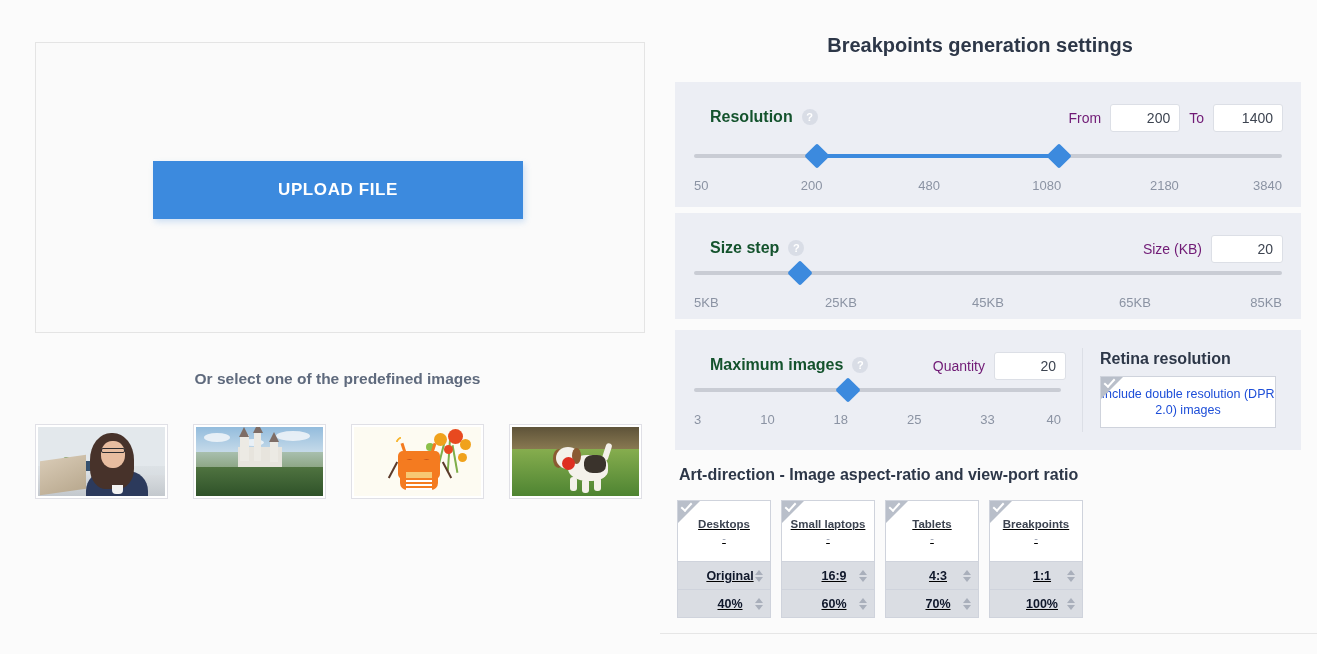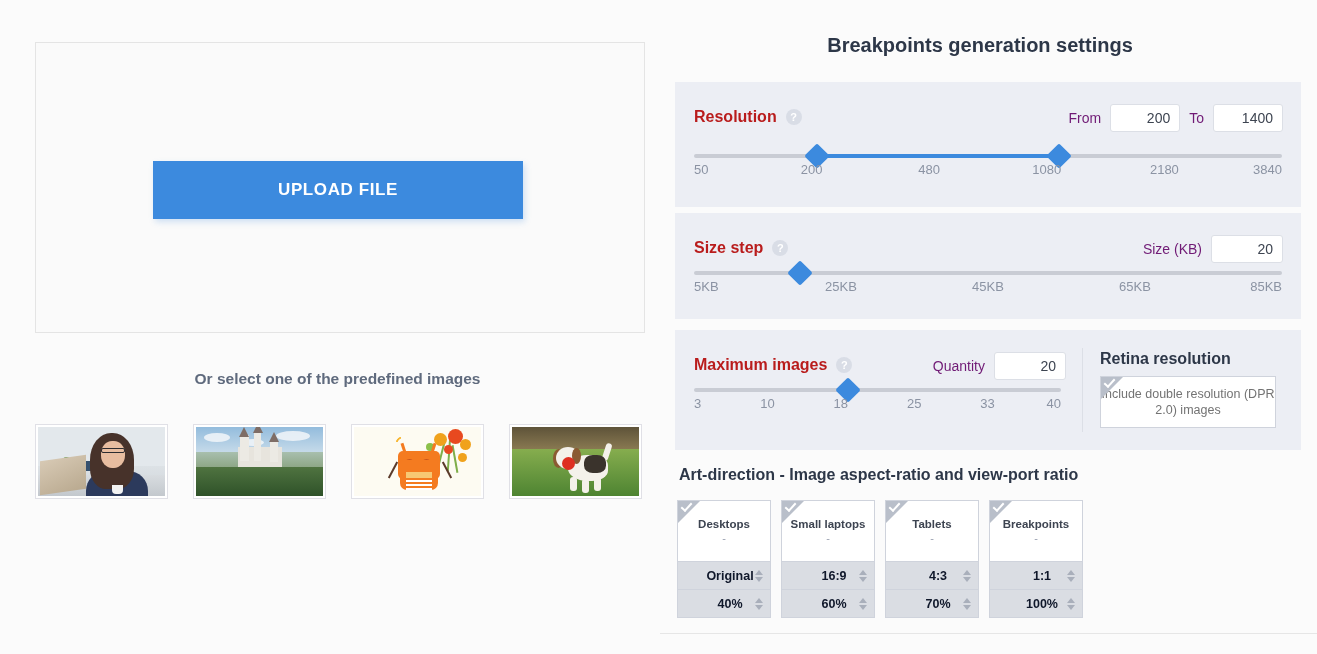--- a/index.html
+++ b/index.html
@@ -171,21 +171,21 @@
     background: #eceef4;
   }
   .p-res { top: 82px; height: 125px; }
   .p-size { top: 213px; height: 106px; }
   .p-max { top: 330px; height: 120px; }
 
   .sec-head {
     position: absolute; left: 19px; top: 26px;
     display: flex; align-items: center; gap: 9px;
   }
-  .sec-title { font-size: 16px; font-weight: bold; color: #b91c1c; }
+  .sec-title { font-size: 16px; font-weight: bold; color: #14532d; margin-left: 16px; }
   .qmark {
     width: 16px; height: 16px; border-radius: 50%;
     background: #d9dde6; color: #ffffff;
     font-size: 11px; font-weight: bold;
     display: flex; align-items: center; justify-content: center;
     cursor: pointer;
   }
 
   .field-row {
     position: absolute; right: 18px; top: 22px;
@@ -215,21 +215,21 @@
   }
   .track .fill {
     position: absolute; top: 0; height: 4px; background: #3c8ade; border-radius: 2px;
   }
   .handle {
     position: absolute; top: -7px; width: 18px; height: 18px;
     background: #3c8ade; transform: translateX(-9px) rotate(45deg);
     border-radius: 2px; cursor: grab;
   }
   .ticks {
-    position: relative; margin-top: 4px; height: 16px;
+    position: relative; margin-top: 20px; height: 16px;
   }
   .tick {
     position: absolute; font-size: 13px; color: #8b93a3;
     transform: translateX(-50%); white-space: nowrap;
   }
   .tick.first { transform: none; left: 0 !important; }
   .tick.last { transform: none; }
 
   
   .retina-sep {
@@ -238,21 +238,21 @@
   }
   .retina-title {
     position: absolute; left: 425px; top: 20px;
     font-size: 16px; font-weight: bold; color: #2d3748;
   }
   .retina-box {
     position: absolute; left: 425px; top: 46px;
     width: 176px; height: 52px;
     background: #ffffff; border: 1px solid #cfd3dc;
     display: flex; align-items: center; justify-content: center;
-    text-align: center; font-size: 12.5px; color: #737373; line-height: 1.3;
+    text-align: center; font-size: 12.5px; color: #1d4ed8; line-height: 1.3;
     cursor: pointer; position: absolute;
   }
   .corner-check {
     position: absolute; left: 0; top: 0; width: 0; height: 0;
     border-top: 22px solid #b9bfca;
     border-right: 22px solid transparent;
     pointer-events: none;
   }
   .corner-tick {
     position: absolute; left: 3px; top: 2px;
@@ -262,21 +262,21 @@
     pointer-events: none;
   }
 
   
   .art-title {
     position: absolute; left: 19px; top: 466px;
     font-size: 16px; font-weight: bold; color: #2d3748;
   }
   .cards {
     position: absolute; left: 17px; top: 500px;
-    display: flex; gap: 10px;
+    display: flex; gap: 10px; text-decoration: underline;
   }
   .card {
     width: 94px;
     border: 1px solid #cfd3dc;
     background: #ffffff;
   }
   .card-head {
     position: relative; height: 60px;
     background: #ffffff;
     display: flex; flex-direction: column;

